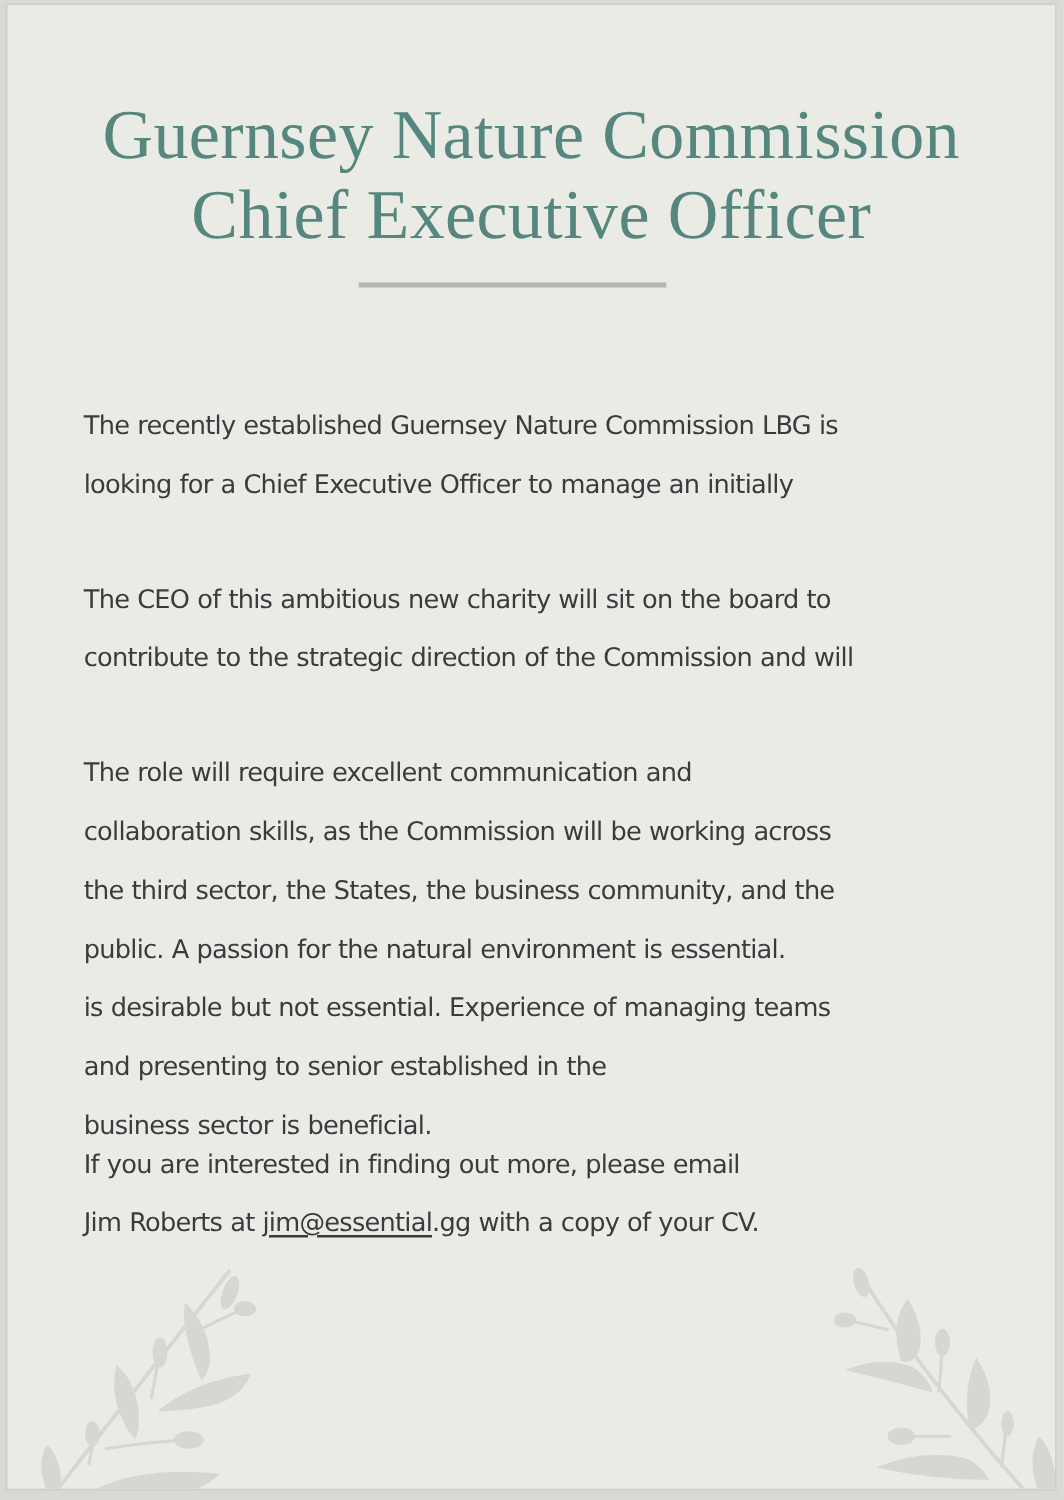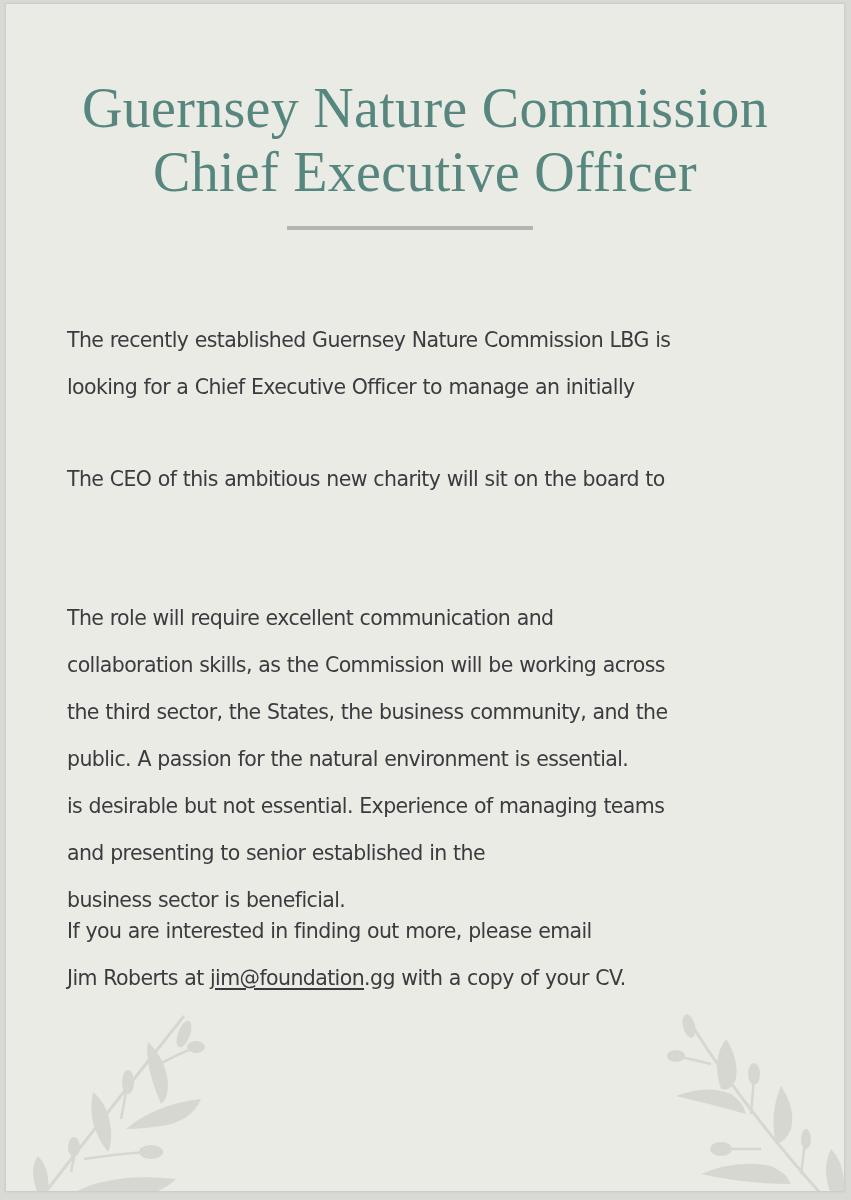--- a/index.html
+++ b/index.html
@@ -60,35 +60,36 @@
   <div class="divider"></div>
 
   <div class="body-text">
     <p class="para" style="top:0px;">
       <span class="line">The recently established Guernsey Nature Commission LBG is</span>
       <span class="line">looking for a Chief Executive Officer to manage an initially</span>
     </p>
 
     <p class="para" style="top:139px;">
       <span class="line">The CEO of this ambitious new charity will sit on the board to</span>
+      <span class="line">contribute to the strategic direction of the Commission and will</span>
     </p>
 
     <p class="para" style="top:278px;">
       <span class="line">The role will require excellent communication and</span>
       <span class="line">collaboration skills, as the Commission will be working across</span>
       <span class="line">the third sector, the States, the business community, and the</span>
       <span class="line">public. A passion for the natural environment is essential.</span>
       <span class="line">is desirable but not essential. Experience of managing teams</span>
       <span class="line">and presenting to senior established in the</span>
       <span class="line">business sector is beneficial.</span>
     </p>
 
     <p class="para" style="top:591px;">
       <span class="line">If you are interested in finding out more, please email</span>
-      <span class="line"><span>Jim Roberts at </span><a class="email-link">jim@foundation</a><span>.gg</span><span> with a copy of your CV.</span></span>
+      <span class="line"><span>Jim Roberts at </span><a class="email-link">jim@essential</a><span>.gg</span><span> with a copy of your CV.</span></span>
     </p>
   </div>
 
   <svg class="leaf" style="left:10px; top:1000px;" width="200" height="190" viewBox="0 0 200 190">
     <g fill="#d6d7d1" stroke="#d6d7d1">
       <path d="M28 190 Q90 110 168 12" fill="none" stroke-width="3"></path>
       <path d="M140 62 Q162 50 178 44" fill="none" stroke-width="2.5"></path>
       <path d="M105 115 Q110 90 112 72" fill="none" stroke-width="2.5"></path>
       <path d="M68 155 Q100 150 130 148" fill="none" stroke-width="2.5"></path>
       <path d="M55 168 Q58 155 60 140" fill="none" stroke-width="2.5"></path>

